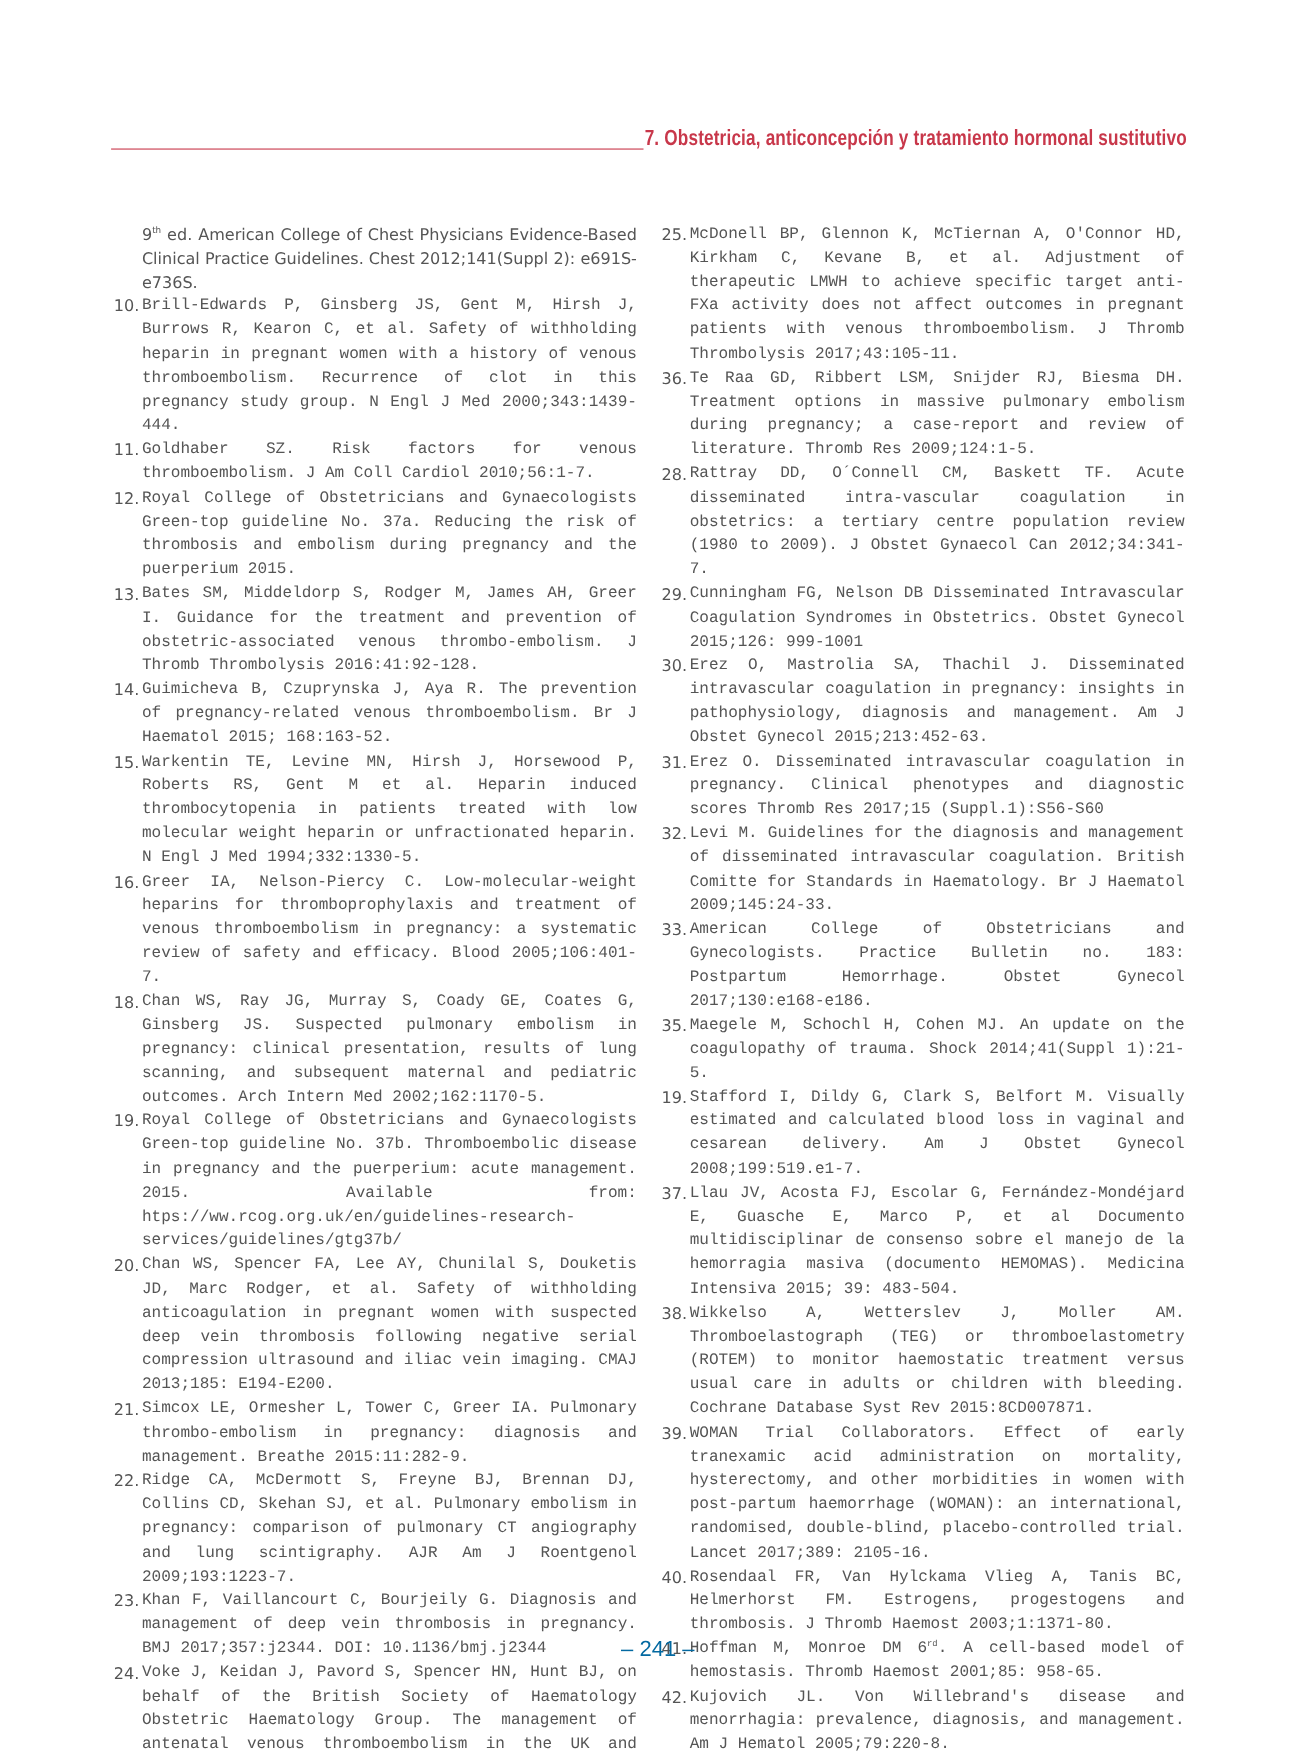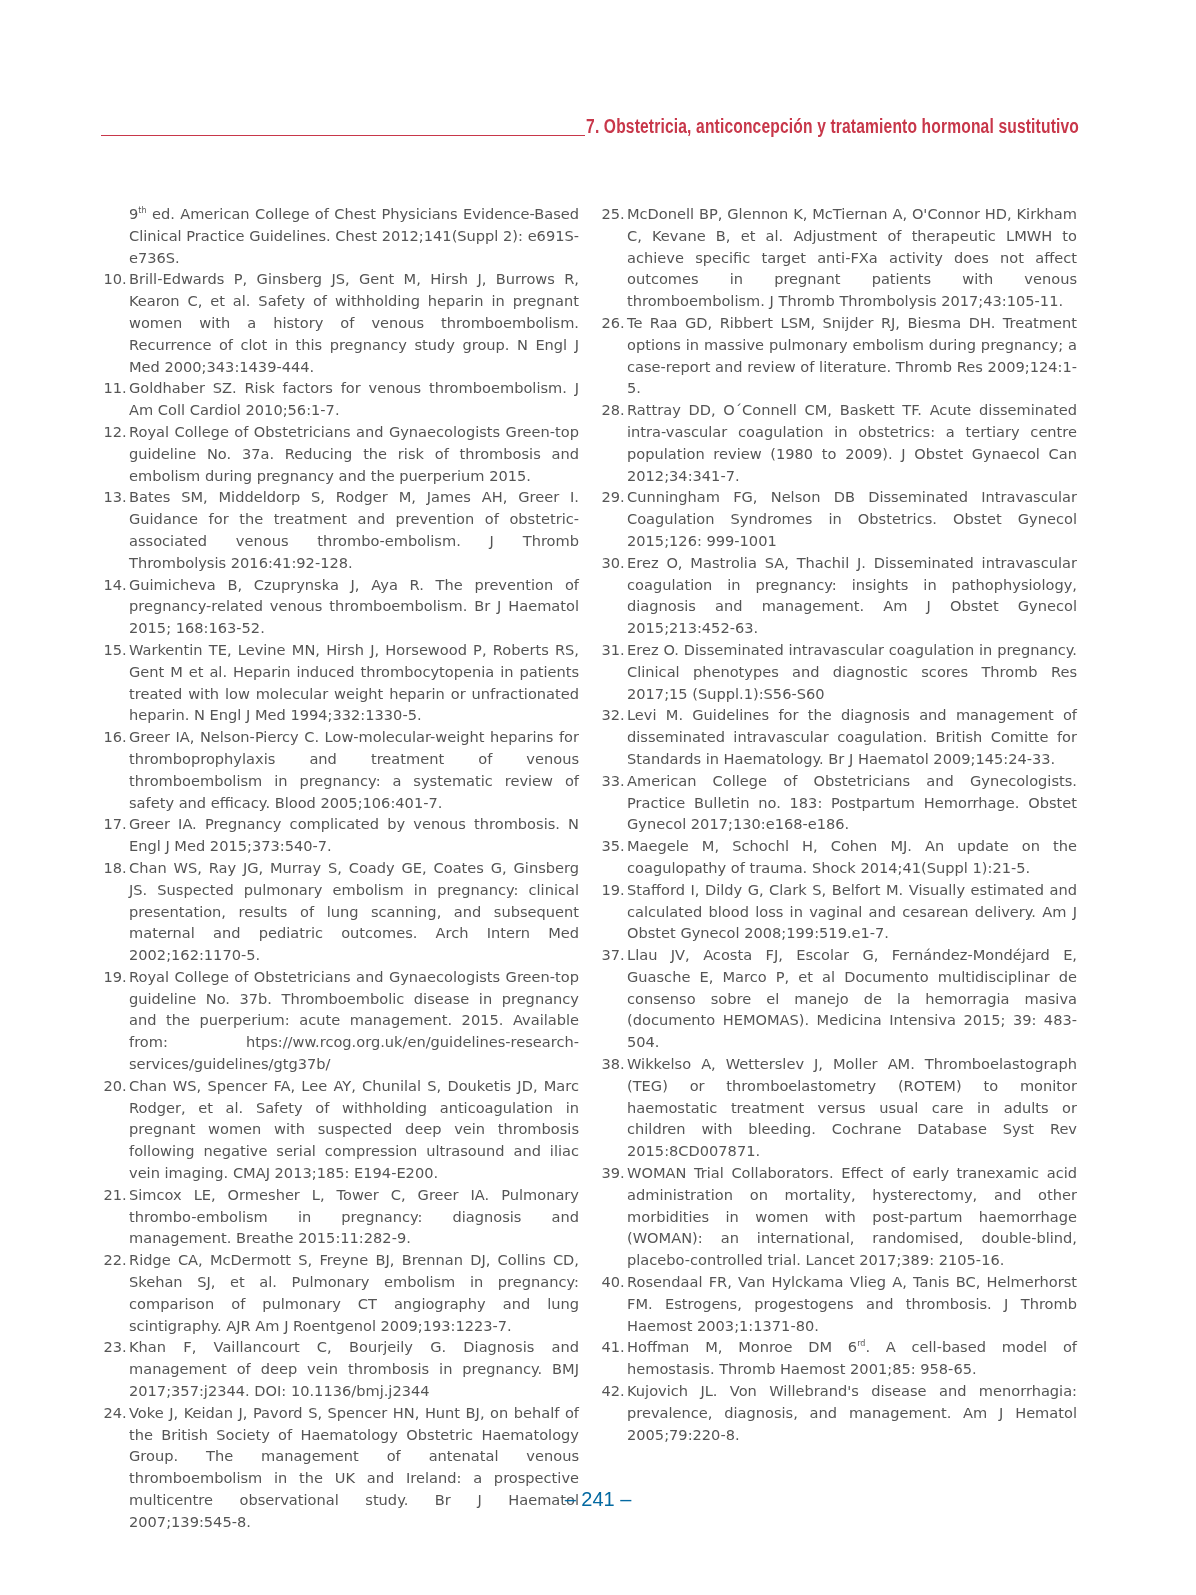--- a/index.html
+++ b/index.html
@@ -9,21 +9,21 @@
   .header-rule { position: absolute; left: 0; bottom: 0; width: 484px; height: 1px; background: #c8374a; }
   .header-title { position: absolute; right: 0; bottom: -2px; color: #c8374a;
                   font-family: "Liberation Sans Narrow", "Liberation Sans", sans-serif;
                   font-size: 20px; letter-spacing: 0.2px; transform: scaleX(0.78); transform-origin: right bottom;
                   white-space: nowrap; border-bottom: 0; }
   .col { position: absolute; top: 203px; width: 478px; }
   .col-left { left: 101px; }
   .col-right { left: 599px; }
   .ref { display: flex; font-size: 14.6px; line-height: 21.8px; text-align: justify; }
   .ref-num { width: 28px; flex: 0 0 28px; text-align: center; white-space: nowrap; }
-  .ref-text { flex: 1; }
+  .ref-text { flex: 1; font-family: Liberation Mono, monospace; }
   .cont { padding-left: 28px; font-size: 14.6px; line-height: 21.8px; text-align: justify; }
   sup { font-size: 8px; line-height: 0; vertical-align: super; }
   .page-num { position: absolute; top: 1488px; left: 0; width: 1196px; text-align: center;
               color: #0369a1; font-size: 20px;
               font-family: "Liberation Sans Narrow", "Liberation Sans", sans-serif; }
 </style>
 </head>
 <body>
 
 <div class="header">
@@ -56,24 +56,20 @@
       </div>
       <div class="ref">
         <span class="ref-num">15.</span>
         <span class="ref-text">Warkentin TE, Levine MN, Hirsh J, Horsewood P, Roberts RS, Gent M et al. Heparin induced thrombocytopenia in patients treated with low molecular weight heparin or unfractionated heparin. N Engl J Med 1994;332:1330-5.</span>
       </div>
       <div class="ref">
         <span class="ref-num">16.</span>
         <span class="ref-text">Greer IA, Nelson-Piercy C. Low-molecular-weight heparins for thromboprophylaxis and treatment of venous thromboembolism in pregnancy: a systematic review of safety and efficacy. Blood 2005;106:401-7.</span>
       </div>
       <div class="ref">
-        <span class="ref-num">17.</span>
-        <span class="ref-text">Greer IA. Pregnancy complicated by venous thrombosis. N Engl J Med 2015;373:540-7.</span>
-      </div>
-      <div class="ref">
         <span class="ref-num">18.</span>
         <span class="ref-text">Chan WS, Ray JG, Murray S, Coady GE, Coates G, Ginsberg JS. Suspected pulmonary embolism in pregnancy: clinical presentation, results of lung scanning, and subsequent maternal and pediatric outcomes. Arch Intern Med 2002;162:1170-5.</span>
       </div>
       <div class="ref">
         <span class="ref-num">19.</span>
         <span class="ref-text">Royal College of Obstetricians and Gynaecologists Green-top guideline No. 37b. Thromboembolic disease in pregnancy and the puerperium: acute management. 2015. Available from: htps://ww.rcog.org.uk/en/guidelines-research-services/guidelines/gtg37b/</span>
       </div>
       <div class="ref">
         <span class="ref-num">20.</span>
         <span class="ref-text">Chan WS, Spencer FA, Lee AY, Chunilal S, Douketis JD, Marc Rodger, et al. Safety of withholding anticoagulation in pregnant women with suspected deep vein thrombosis following negative serial compression ultrasound and iliac vein imaging. CMAJ 2013;185: E194-E200.</span>
@@ -97,21 +93,21 @@
     </div>
 </div>
 
 <div class="col col-right">
   <div id="right-list">
       <div class="ref">
         <span class="ref-num">25.</span>
         <span class="ref-text">McDonell BP, Glennon K, McTiernan A, O'Connor HD, Kirkham C, Kevane B, et al. Adjustment of therapeutic LMWH to achieve specific target anti-FXa activity does not affect outcomes in pregnant patients with venous thromboembolism. J Thromb Thrombolysis 2017;43:105-11.</span>
       </div>
       <div class="ref">
-        <span class="ref-num">26.</span>
+        <span class="ref-num">36.</span>
         <span class="ref-text">Te Raa GD, Ribbert LSM, Snijder RJ, Biesma DH. Treatment options in massive pulmonary embolism during pregnancy; a case-report and review of literature. Thromb Res 2009;124:1-5.</span>
       </div>
       <div class="ref">
         <span class="ref-num">28.</span>
         <span class="ref-text">Rattray DD, O´Connell CM, Baskett TF. Acute disseminated intra-vascular coagulation in obstetrics: a tertiary centre population review (1980 to 2009). J Obstet Gynaecol Can 2012;34:341-7.</span>
       </div>
       <div class="ref">
         <span class="ref-num">29.</span>
         <span class="ref-text">Cunningham FG, Nelson DB Disseminated Intravascular Coagulation Syndromes in Obstetrics. Obstet Gynecol 2015;126: 999-1001</span>
       </div>

